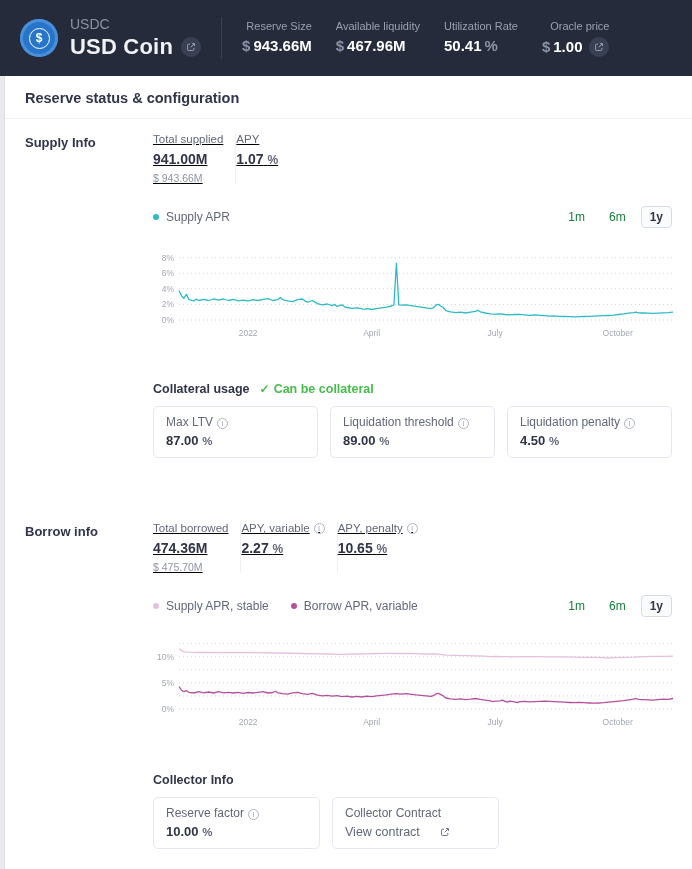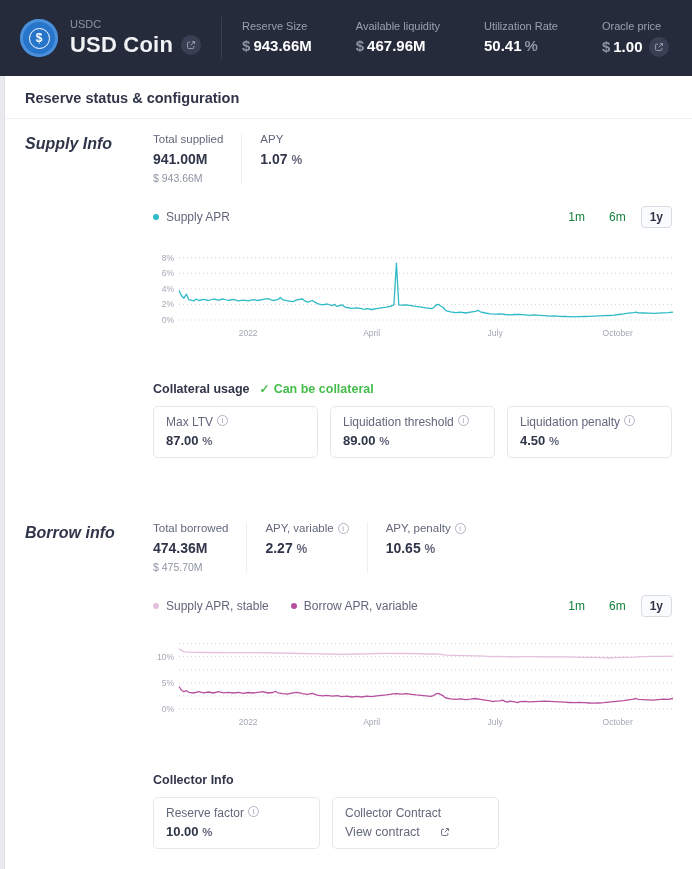--- a/index.html
+++ b/index.html
@@ -7,45 +7,45 @@
     font-family:"Liberation Sans", sans-serif; background:#e9eaed; }
 
   
   .header { height:76px; background:#252b3b; display:flex; align-items:center; padding:0 20px; }
   .coin-block { display:flex; align-items:center; gap:12px; }
   .coin { width:38px; height:38px; border-radius:50%; background:#2775ca;
     display:flex; align-items:center; justify-content:center;
     box-shadow:inset 0 0 0 3px #4b8fd9; }
   .coin-inner { width:21px; height:21px; border-radius:50%; border:1.6px solid #fff;
     color:#fff; font-size:12px; font-weight:bold; display:flex; align-items:center; justify-content:center; }
-  .coin-texts .sym { font-size:11px; color:#8d93a5; margin-bottom:2px; }
+  .coin-texts .sym { font-size:14px; color:#8d93a5; margin-bottom:2px; }
   .coin-name-row { display:flex; align-items:center; gap:8px; }
   .coin-name { font-size:22px; font-weight:bold; color:#f1f2f5; letter-spacing:.2px; }
   .circle-btn { width:20px; height:20px; border-radius:50%; background:#3a4053; color:#9ea4b5;
     display:flex; align-items:center; justify-content:center; cursor:pointer; }
   .header-divider { width:1px; height:42px; background:#3a4053; margin:0 20px; }
-  .header-stats { display:flex; gap:44px; }
+  .header-stats { display:flex; gap:24px;text-align:right; }
   .hstat .hlabel { font-size:11px; color:#9aa0b0; margin-bottom:5px; }
   .hval { font-size:15px; font-weight:bold; color:#fff; display:flex; align-items:center; gap:3px; }
   .hval .fix { color:#8d93a5; font-weight:600; }
 
   
   .card { margin-left:4px; width:688px; height:866px; background:#fff; border-left:1px solid #dfe0e4; }
   .card-heading { padding:14px 20px 12px; font-size:14.5px; font-weight:bold; color:#303549;
     border-bottom:1px solid #f0f1f4; }
 
   .section { display:flex; padding:0 20px; }
-  .section-label { width:128px; flex:none; font-size:16px; font-weight:bold; color:#303549; padding-top:2px;font-style:italic; }
+  .section-label { width:128px; flex:none; font-size:13px; font-weight:bold; color:#303549; padding-top:2px; }
   .section-body { flex:1; min-width:0; }
 
   .mt14{margin-top:14px;} .mt18{margin-top:18px;}
   .mt22{margin-top:22px;} .mt40{margin-top:40px;} .mt42{margin-top:42px;} .mt64{margin-top:64px;}
 
   .stats-row { display:flex; }
-  .stat { padding-right:18px; margin-right:18px; border-right:1px solid #eef0f3; }
+  .stat { padding-right:12px; border-right:1px solid #eef0f3;text-decoration:underline; }
   .stat:last-child { border-right:none; }
   .stat-label { font-size:11.5px; color:#62677b; display:flex; align-items:center; gap:4px; }
   .stat-value { font-size:14px; font-weight:bold; color:#303549; margin-top:6px; }
   .stat-value .sfx { color:#62677b; font-weight:600; font-size:12px; }
   .stat-sub { font-size:10.5px; color:#8e94a3; margin-top:5px; }
 
   .legend-row { display:flex; align-items:center; }
   .legend-item { display:flex; align-items:center; gap:7px; margin-right:22px; }
   .dot { width:6px; height:6px; border-radius:50%; }
   .dot-teal { background:#2ebac6; }
@@ -60,21 +60,21 @@
   .chart-wrap { margin-top:20px; }
   .chart-wrap svg { display:block; }
 
   .sub-title-row { display:flex; align-items:center; gap:10px; }
   .sub-title { font-size:12.5px; font-weight:bold; color:#303549; }
   .collateral-status { font-size:12.5px; font-weight:bold; color:#46bc4b; display:flex; align-items:center; gap:4px; }
   .check { font-size:12px; color:#46bc4b; }
 
   .boxes-row { display:flex; gap:12px; margin-top:10px; }
   .info-box { width:167px; border:1px solid #e4e7ee; border-radius:5px; padding:8px 12px 9px; background:#fff; }
-  .box-label { font-size:12px; color:#62677b; display:flex; align-items:flex-start; gap:4px; }
+  .box-label { font-size:12px; color:#62677b; display:flex; align-items:flex-end; gap:4px; }
   .box-value { font-size:13px; font-weight:bold; color:#303549; margin-top:4px; }
   .box-value .sfx { color:#62677b; font-weight:600; font-size:11.5px; }
   .box-link { font-size:12.5px; color:#62677b; margin-top:5px; display:flex; align-items:center; gap:20px; cursor:pointer; }
 
   .info-i { width:11px; height:11px; border-radius:50%; border:1px solid #aeb3c0; color:#9aa0ac;
     font-size:7.5px; line-height:9px; text-align:center; font-style:normal; display:inline-block; cursor:pointer; }
 </style>
 </head>
 <body>
 

